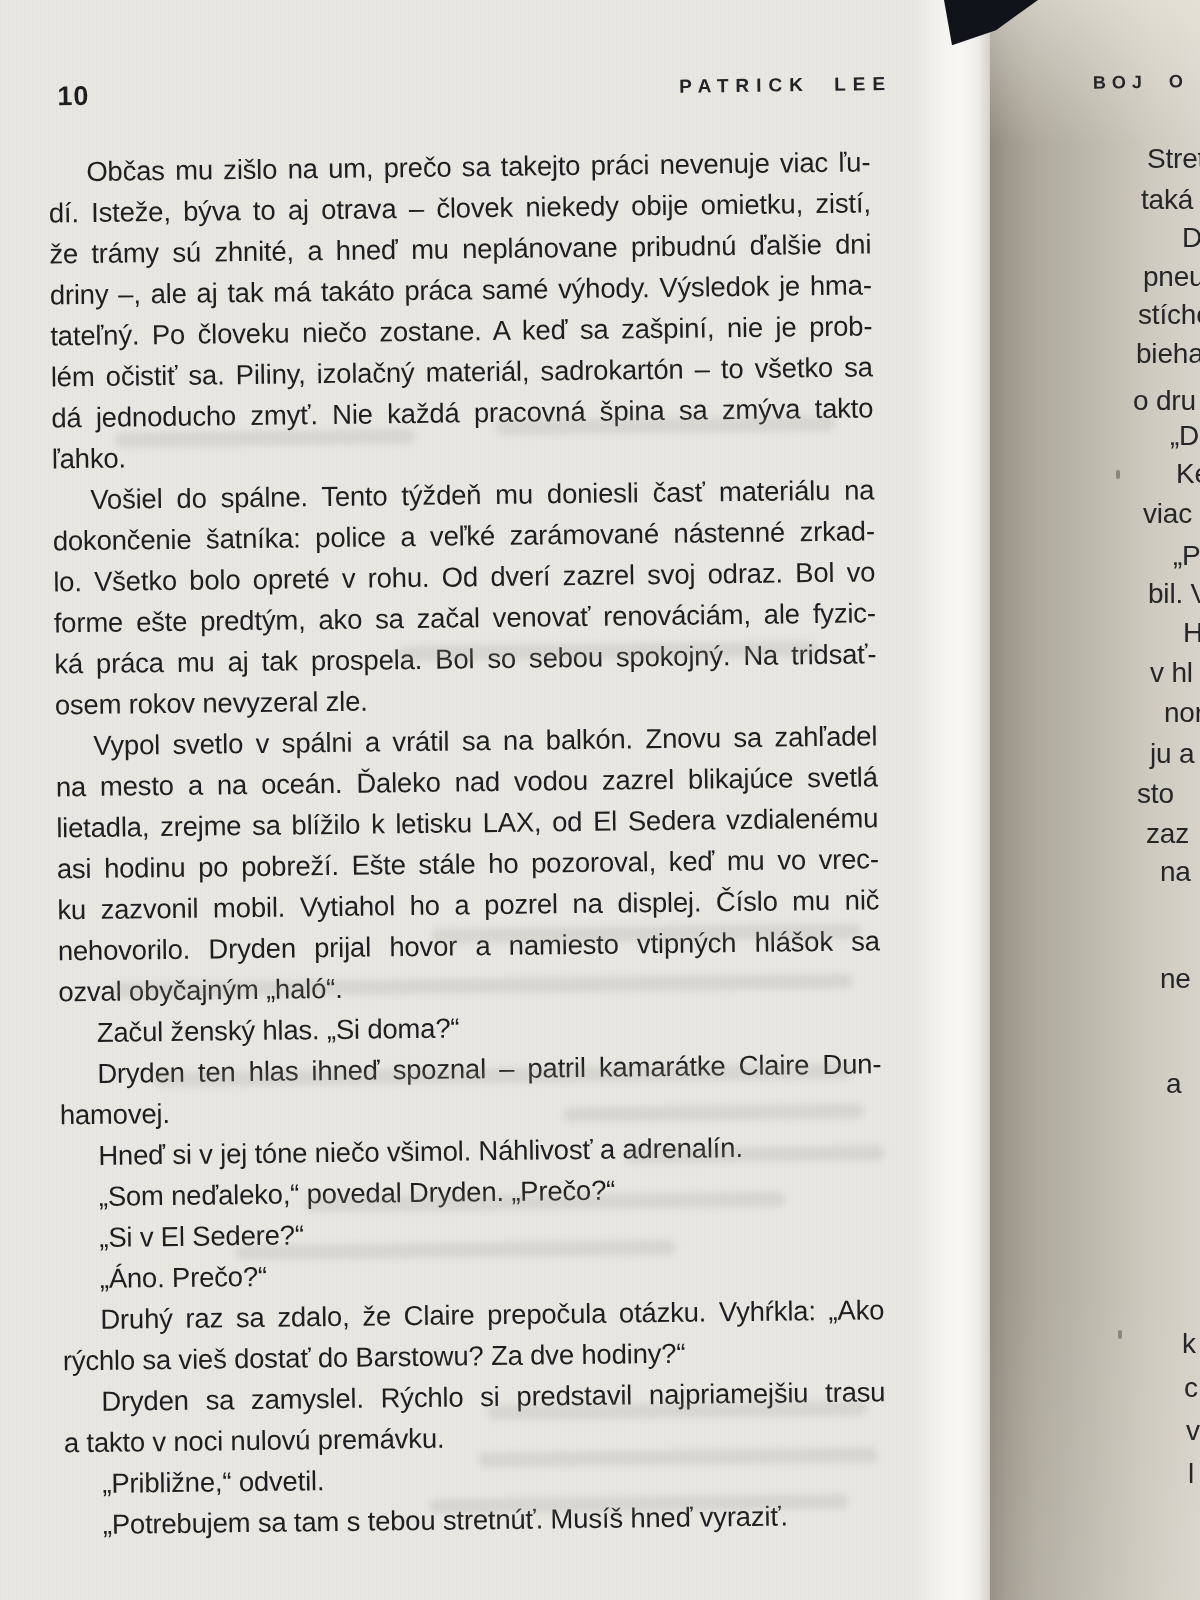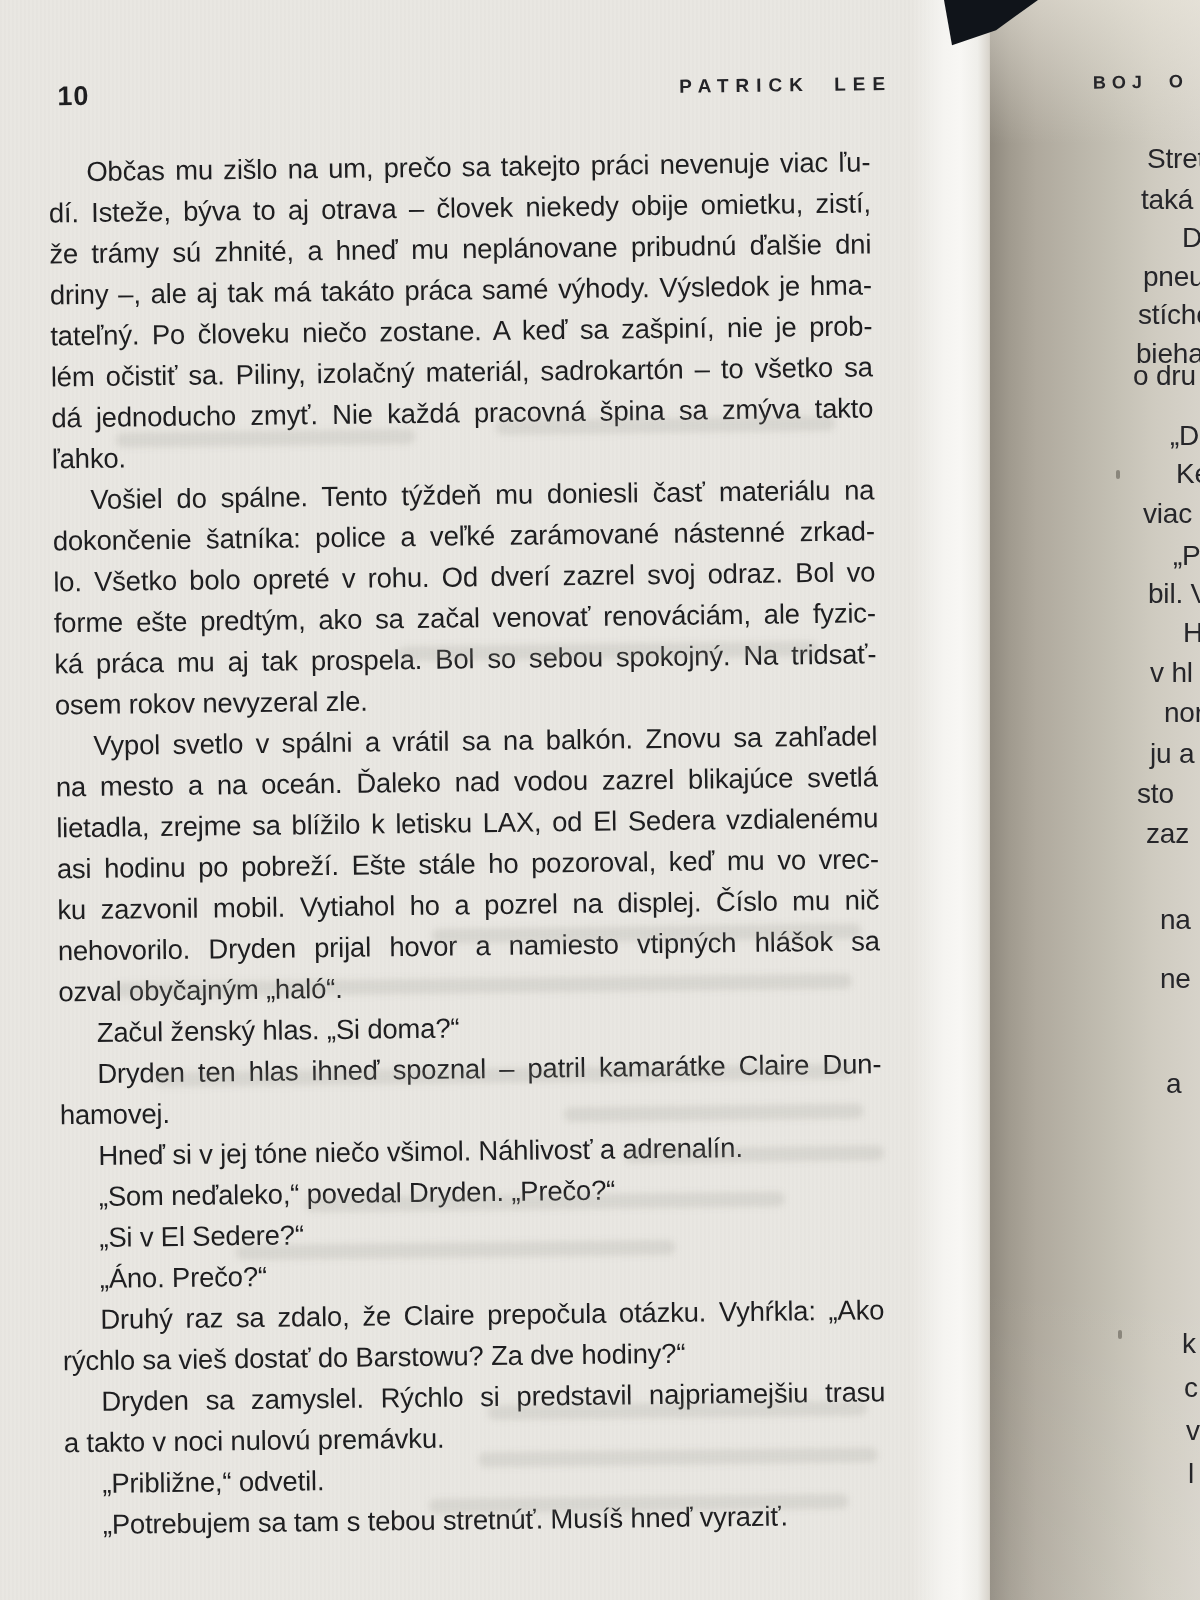--- a/index.html
+++ b/index.html
@@ -178,33 +178,33 @@
 
   <div class="right-page">
     <div class="running-header-title">BOJ O</div>
     <div id="fragments">
         <div class="fragment" style="left: 157px; top: 143px;">Stretn</div>
         <div class="fragment" style="left: 151px; top: 184px;">taká c</div>
         <div class="fragment" style="left: 192px; top: 222px;">Dry</div>
         <div class="fragment" style="left: 153px; top: 261px;">pneu</div>
         <div class="fragment" style="left: 148px; top: 299px;">stícho</div>
         <div class="fragment" style="left: 146px; top: 338px;">bieha</div>
-        <div class="fragment" style="left: 143px; top: 360px;">o dru</div>
+        <div class="fragment" style="left: 143px; top: 385px;">o dru</div>
         <div class="fragment" style="left: 180px; top: 420px;">„D</div>
         <div class="fragment" style="left: 186px; top: 458px;">Ke</div>
         <div class="fragment" style="left: 153px; top: 498px;">viac</div>
         <div class="fragment" style="left: 183px; top: 540px;">„P</div>
         <div class="fragment" style="left: 158px; top: 578px;">bil. V</div>
         <div class="fragment" style="left: 193px; top: 617px;">H</div>
         <div class="fragment" style="left: 160px; top: 657px;">v hl</div>
         <div class="fragment" style="left: 174px; top: 697px;">nor</div>
         <div class="fragment" style="left: 160px; top: 738px;">ju a</div>
         <div class="fragment" style="left: 147px; top: 778px;">sto</div>
         <div class="fragment" style="left: 156px; top: 818px;">zaz</div>
-        <div class="fragment" style="left: 170px; top: 904px; text-align: center;">na</div>
+        <div class="fragment" style="left: 170px; top: 856px; text-align: center;">na</div>
         <div class="fragment" style="left: 170px; top: 938px; margin-top: 25px;">ne</div>
         <div class="fragment" style="left: 176px; top: 1068px;">a</div>
         <div class="fragment" style="left: 192px; top: 1328px;">k</div>
         <div class="fragment" style="left: 194px; top: 1372px;">c</div>
         <div class="fragment" style="left: 196px; top: 1415px;">v</div>
         <div class="fragment" style="left: 198px; top: 1458px;">l</div>
       </div>
     <div class="stitch" style="left:128px; top:1330px;"></div>
     <div class="stitch" style="left:126px; top:470px;"></div>
   </div>

